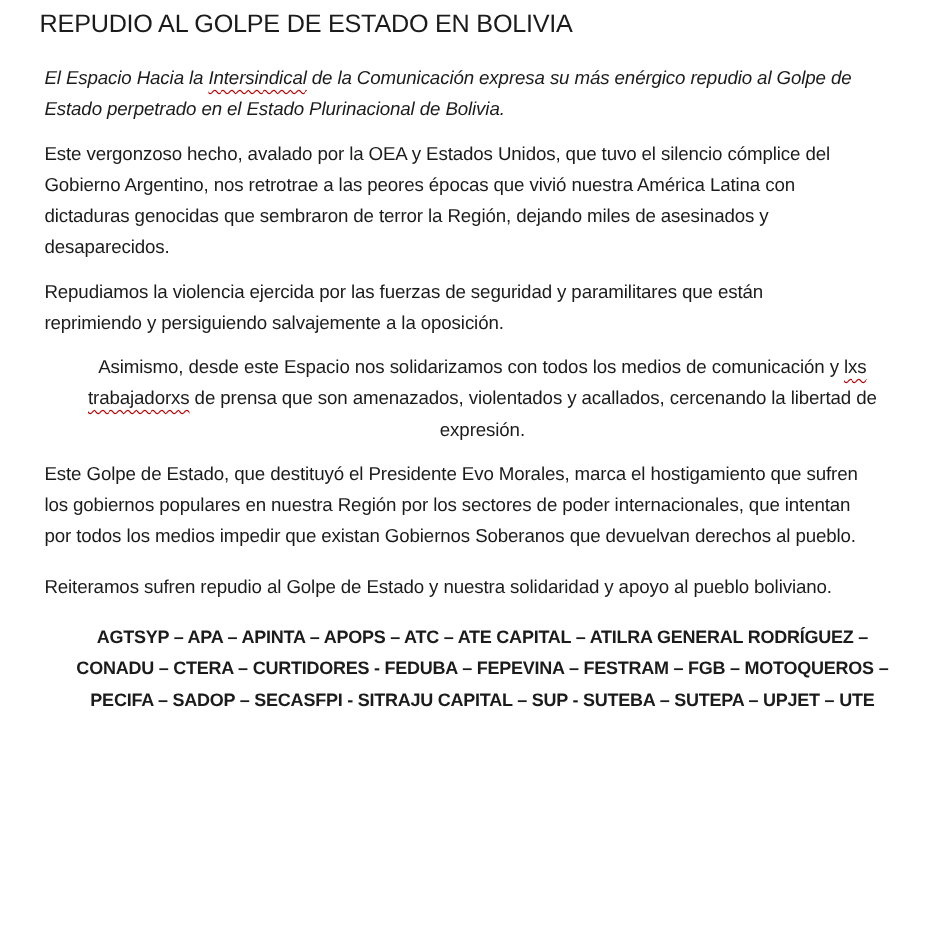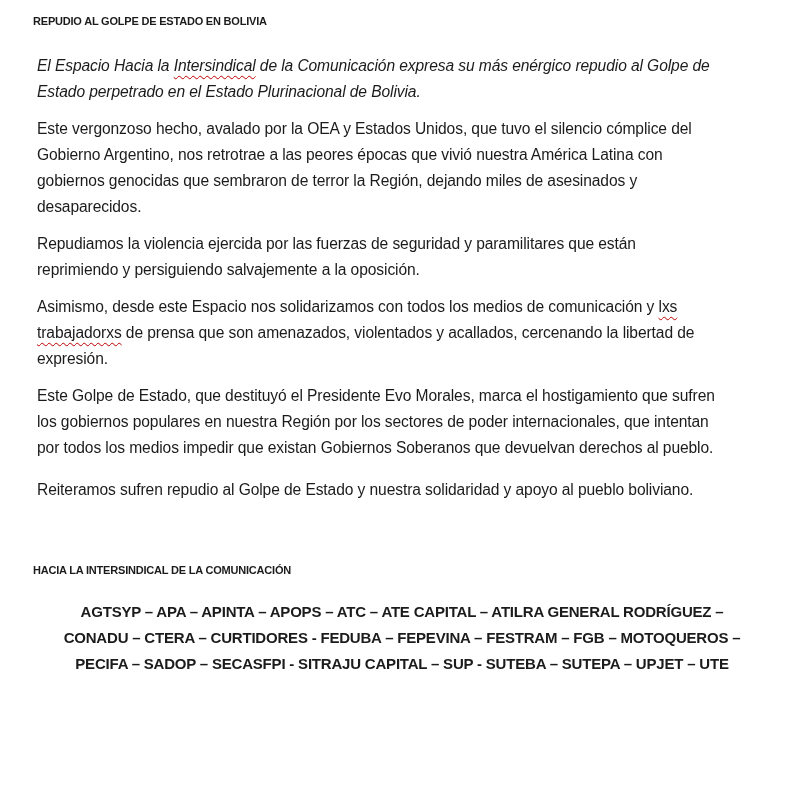--- a/index.html
+++ b/index.html
@@ -17,38 +17,38 @@
     width: 789px;
     height: 790px;
     padding: 8px 18px 0 33px;
     font-family: "Liberation Sans", sans-serif;
     font-size: 15.6px;
     line-height: 26px;
     color: #1b1b1b;
     background: #ffffff;
   }
   .page h1, .page h2 {
-    font-size: 11px;
+    font-size: 21px;
     line-height: 26px;
-    font-weight: bold;
+    font-weight: normal;
     margin: 0;
     letter-spacing: -0.2px;
   }
   .page p {
     margin: 4px;
     white-space: pre-line;
     letter-spacing: -0.1px;
   }
   .intro {
     font-style: italic;
     margin-top: 19px !important;
   }
   .para-1 { margin-top: 11px !important; }
   .para-2 { margin-top: 11px !important; }
-  .para-3 { margin-top: 11px !important; }
+  .para-3 { margin-top: 11px !important; text-align: center; }
   .para-4 { margin-top: 11px !important; }
   .para-5 { margin-top: 16px !important; }
   .dateline { margin-top: 58px !important; }
   .sign-heading { margin-top: 54px !important; }
   .signatories {
     margin-top: 16px !important;
     font-weight: bold;
     font-size: 15px;
     letter-spacing: -0.2px !important;
     text-align: center;
@@ -66,36 +66,35 @@
 
 <div class="page">
 
   <h1>REPUDIO AL GOLPE DE ESTADO EN BOLIVIA</h1>
 
   <p class="intro">El Espacio Hacia la <span class="sq">Intersindical</span> de la Comunicación expresa su más enérgico repudio al Golpe de
 Estado perpetrado en el Estado Plurinacional de Bolivia.</p>
 
   <p class="para-1">Este vergonzoso hecho, avalado por la OEA y Estados Unidos, que tuvo el silencio cómplice del
 Gobierno Argentino, nos retrotrae a las peores épocas que vivió nuestra América Latina con
-gobiernos genocidas que sembraron de terror la Región, dejando miles de asesinados y
+dictaduras genocidas que sembraron de terror la Región, dejando miles de asesinados y
 desaparecidos.</p>
 
   <p class="para-2">Repudiamos la violencia ejercida por las fuerzas de seguridad y paramilitares que están
 reprimiendo y persiguiendo salvajemente a la oposición.</p>
 
   <p class="para-3">Asimismo, desde este Espacio nos solidarizamos con todos los medios de comunicación y <span class="sq">lxs</span>
 <span class="sq">trabajadorxs</span> de prensa que son amenazados, violentados y acallados, cercenando la libertad de
 expresión.</p>
 
   <p class="para-4">Este Golpe de Estado, que destituyó el Presidente Evo Morales, marca el hostigamiento que sufren
 los gobiernos populares en nuestra Región por los sectores de poder internacionales, que intentan
 por todos los medios impedir que existan Gobiernos Soberanos que devuelvan derechos al pueblo.</p>
 
   <p class="para-5">Reiteramos sufren repudio al Golpe de Estado y nuestra solidaridad y apoyo al pueblo boliviano.</p>
 
 
-  <h2 class="sign-heading">HACIA LA INTERSINDICAL DE LA COMUNICACIÓN</h2>
 
   <p class="signatories">AGTSYP – APA – APINTA – APOPS – ATC – ATE CAPITAL – ATILRA GENERAL RODRÍGUEZ –
 CONADU – CTERA – CURTIDORES - FEDUBA – FEPEVINA – FESTRAM – FGB – MOTOQUEROS –
 PECIFA – SADOP – SECASFPI - SITRAJU CAPITAL – SUP - SUTEBA – SUTEPA – UPJET – UTE</p>
 
 </div>
 
 </body></html>

